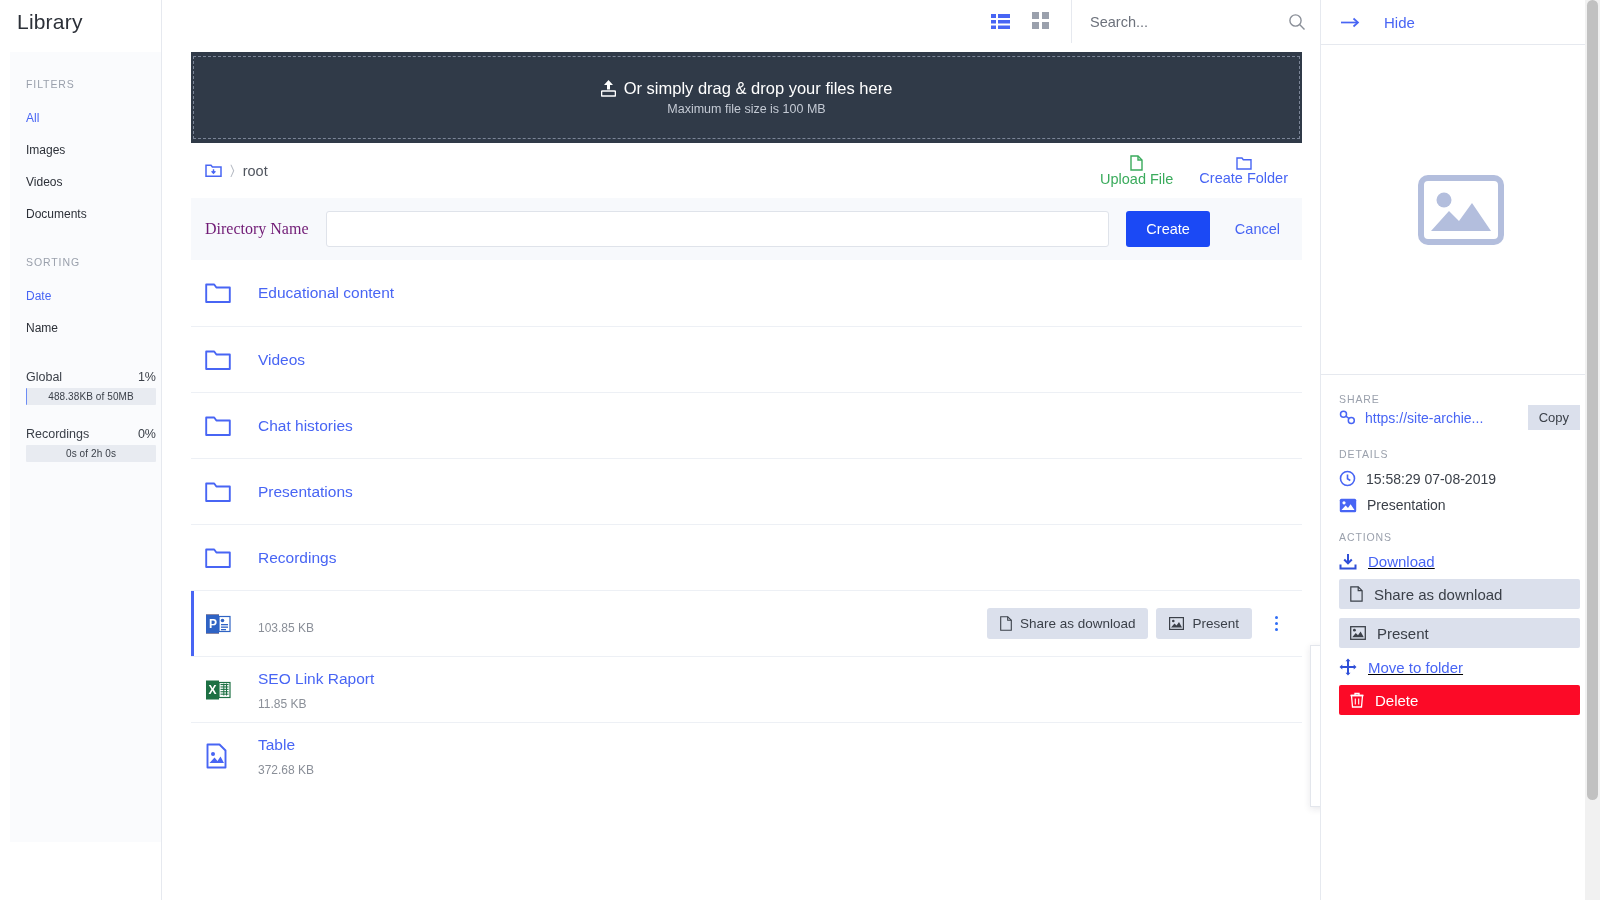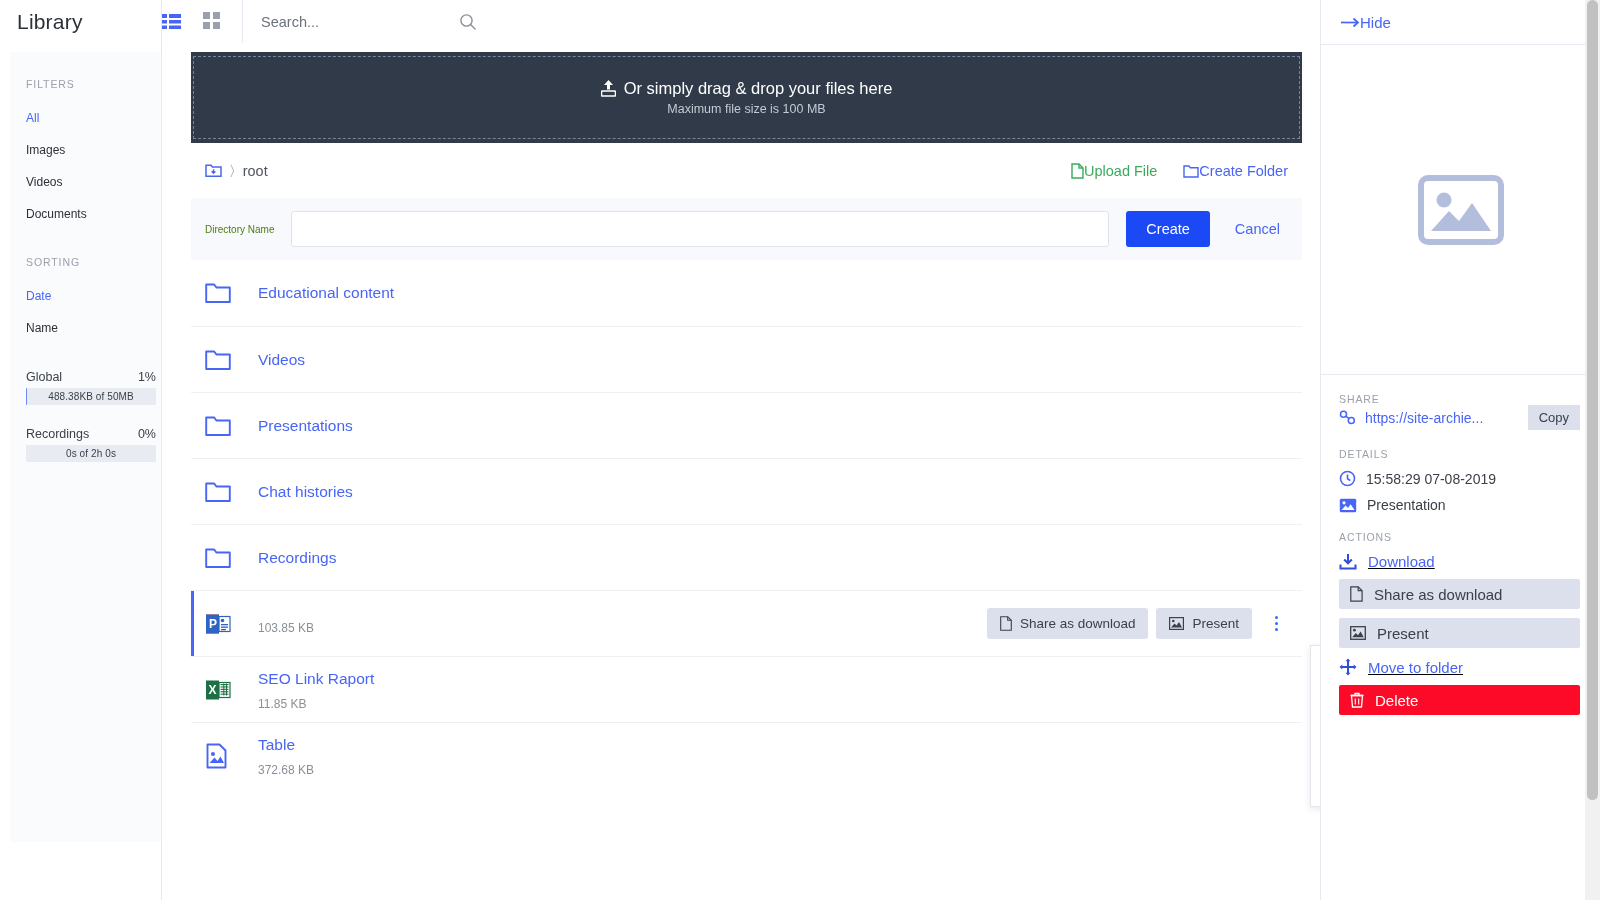--- a/index.html
+++ b/index.html
@@ -43,21 +43,21 @@
     font-size: 10px; color: #3b4049; letter-spacing: .1px;
   }
   .left-bottom-box {
     position: absolute; left: 0; bottom: 0; width: 162px; height: 58px; background: #ffffff;
   }
   .left-divider { position: absolute; top: 0; right: 0; width: 1px; height: 900px; background: #e6e9ef; }
 
   
   .center-col { flex: 1 1 auto; position: relative; background: #ffffff; overflow: hidden; }
   .topbar {
-    height: 43px; display: flex; align-items: center; justify-content: flex-start;
+    height: 43px; display: flex; align-items: center; justify-content: flex-end;
     padding-right: 0; background: #ffffff;
   }
   .view-toggles { display: flex; align-items: center; gap: 22px; padding-right: 20px; }
   .view-btn { width: 19px; height: 19px; cursor: pointer; display: block; }
   .topbar-sep { width: 1px; height: 43px; background: #e6e9ef; }
   .search-box {
     width: 248px; display: flex; align-items: center; justify-content: space-between;
     padding: 0 14px 0 18px; height: 43px;
   }
   .search-input {
@@ -83,30 +83,30 @@
 
   
   .crumb-row {
     margin: 0 18px 0 29px; height: 55px; display: flex; align-items: center; justify-content: space-between;
     padding: 0 14px 0 14px;
   }
   .crumb-left { display: flex; align-items: center; gap: 8px; }
   .crumb-sep { color: #b6bbc4; font-size: 14px; }
   .crumb-text { font-size: 14.5px; color: #50555e; }
   .crumb-actions { display: flex; align-items: center; gap: 26px; }
-  .crumb-action { display: flex; align-items: center; font-size: 14.5px; cursor: pointer; }
+  .crumb-action { display: flex; align-items: center; font-size: 14.5px; cursor: pointer; flex-direction: column; }
   .crumb-action.upload { color: #3aab5c; }
   .crumb-action.folder { color: #4865f4; }
 
   
   .create-row {
     margin: 0 18px 0 29px; background: #f7f9fc; height: 62px;
     display: flex; align-items: center; padding: 0 14px 0 14px; gap: 17px;
   }
-  .dir-label { font-size: 10px; color: #4d7c0f; }
+  .dir-label { font-size: 16px; color: #701a75; font-family: Liberation Serif, serif; }
   .dir-input {
     flex: 1 1 auto; height: 36px; border: 1px solid #dfe3ea; border-radius: 3px;
     background: #ffffff; outline: none; padding: 0 10px;
     font-size: 14px; font-family: "Liberation Sans", sans-serif; color: #2c3038;
   }
   .btn-create {
     background: #1b49f5; color: #ffffff; border: none; border-radius: 3px;
     height: 36px; padding: 0 20px; font-size: 14.5px; cursor: pointer;
     font-family: "Liberation Sans", sans-serif;
   }
@@ -153,21 +153,21 @@
 
   
   .right-col {
     width: 280px; flex: 0 0 280px; background: #ffffff; position: relative;
     border-left: 1px solid #e6e9ef; display: flex; flex-direction: column;
   }
   .right-head {
     height: 45px; display: flex; align-items: center; padding-left: 20px;
     border-bottom: 1px solid #e6e9ef;
   }
-  .hide-btn { display: flex; align-items: center; gap: 0; color: #4865f4; font-size: 15px; cursor: pointer; }
+  .hide-btn { display: flex; align-items: center; gap: 24px; color: #4865f4; font-size: 15px; cursor: pointer; }
   .preview {
     height: 330px; display: flex; align-items: center; justify-content: center;
     border-bottom: 1px solid #e6e9ef;
   }
   .right-body { padding: 18px 20px 0 18px; }
   .r-sec { font-size: 10.5px; letter-spacing: .9px; color: #9aa0ac; text-transform: uppercase; }
   .share-row { display: flex; align-items: center; gap: 9px; }
   .share-link {
     color: #4865f4; font-size: 14px; flex: 1 1 auto; overflow: hidden;
     white-space: nowrap; text-overflow: ellipsis; cursor: pointer;
@@ -364,32 +364,32 @@
         </div>
       </div>
 
       <div class="row">
         <div class="row-icon">
           <svg width="26" height="22" viewBox="0 0 26 22">
             <path d="M1.2 2.5h8l2.2 3h13.4V20H1.2z" fill="none" stroke="#4865f4" stroke-width="1.9" stroke-linejoin="round"></path>
           </svg>
         </div>
         <div class="row-body">
-          <div class="row-name">Presentations</div>
+          <div class="row-name">Chat histories</div>
         </div>
       </div>
 
       <div class="row">
         <div class="row-icon">
           <svg width="26" height="22" viewBox="0 0 26 22">
             <path d="M1.2 2.5h8l2.2 3h13.4V20H1.2z" fill="none" stroke="#4865f4" stroke-width="1.9" stroke-linejoin="round"></path>
           </svg>
         </div>
         <div class="row-body">
-          <div class="row-name">Chat histories</div>
+          <div class="row-name">Presentations</div>
         </div>
       </div>
 
       <div class="row">
         <div class="row-icon">
           <svg width="26" height="22" viewBox="0 0 26 22">
             <path d="M1.2 2.5h8l2.2 3h13.4V20H1.2z" fill="none" stroke="#4865f4" stroke-width="1.9" stroke-linejoin="round"></path>
           </svg>
         </div>
         <div class="row-body">

